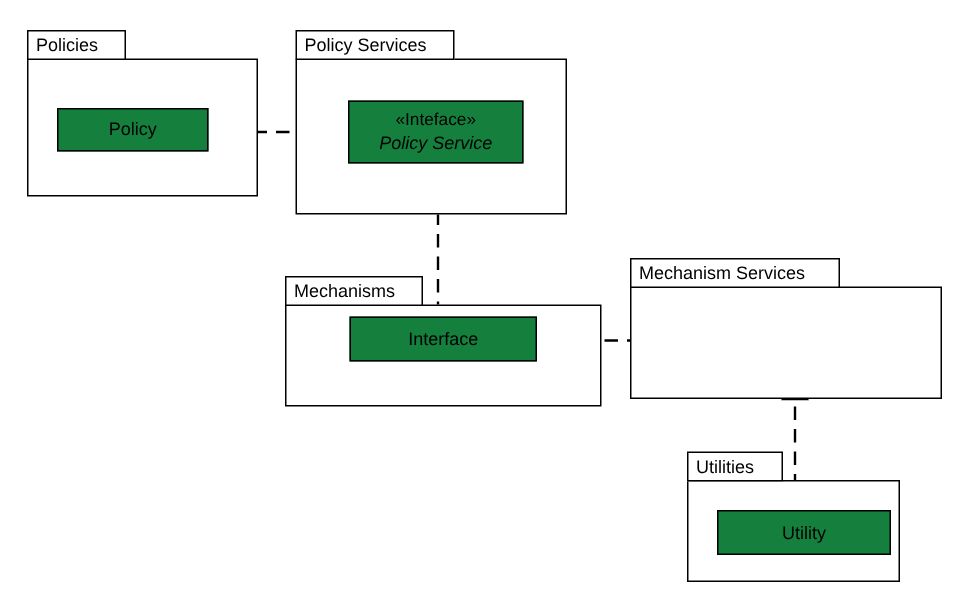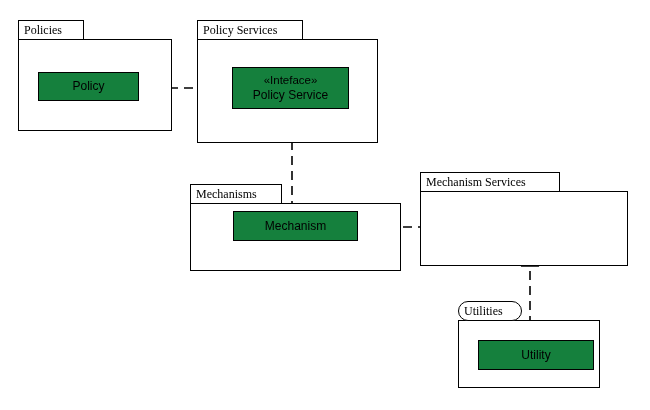--- a/index.html
+++ b/index.html
@@ -35,21 +35,20 @@
     border: 1px solid #000000;
     background: #ffffff;
     height: 20px;
     display: flex;
     align-items: center;
     padding: 0 5px;
     font-size: 12px;
     color: #000000;
     white-space: nowrap;
     z-index: 3;
-    font-family: Liberation Serif, serif;
   }
   .package-body {
     position: absolute;
     left: 0;
     box-sizing: border-box;
     border: 1px solid #000000;
     background: #ffffff;
     z-index: 2;
   }
   
@@ -72,20 +71,21 @@
     white-space: nowrap;
   }
   .stereotype {
     font-size: 11.5px;
     color: #000000;
     text-align: center;
     white-space: nowrap;
   }
   .iface-name {
     font-size: 12px;
+    font-style: italic;
     color: #000000;
     text-align: center;
     white-space: nowrap;
   }
 </style>
 </head>
 <body>
 
 <div id="diagram-canvas">
 
@@ -140,33 +140,33 @@
   </div>
 
   <div class="package" style="left:190px; top:172px; width:211px; height:87px;margin-top:12px;">
     <div class="package-tab" style="width:92px;">
       <span>Mechanisms</span>
     </div>
     <div class="package-body" style="top:19px; width:211px; height:68px;"></div>
   </div>
 
   <div class="node-box" style="left:233px; top:211px; width:125px; height:30px;">
-    <div class="node-name">Mechanism</div>
+    <div class="node-name">Interface</div>
   </div>
 
   <div class="package" style="left:420px; top:172px; width:208px; height:94px;">
     <div class="package-tab" style="width:140px;">
       <span>Mechanism Services</span>
     </div>
     <div class="package-body" style="top:19px; width:208px; height:75px;"></div>
   </div>
 
 
   <div class="package" style="left:458px; top:301px; width:142px; height:87px;">
-    <div class="package-tab" style="width:64px;border-radius:10px;">
+    <div class="package-tab" style="width:64px;">
       <span>Utilities</span>
     </div>
     <div class="package-body" style="top:19px; width:142px; height:68px;"></div>
   </div>
 
   <div class="node-box" style="left:478px; top:340px; width:116px; height:30px;">
     <div class="node-name">Utility</div>
   </div>
 
 </div>

